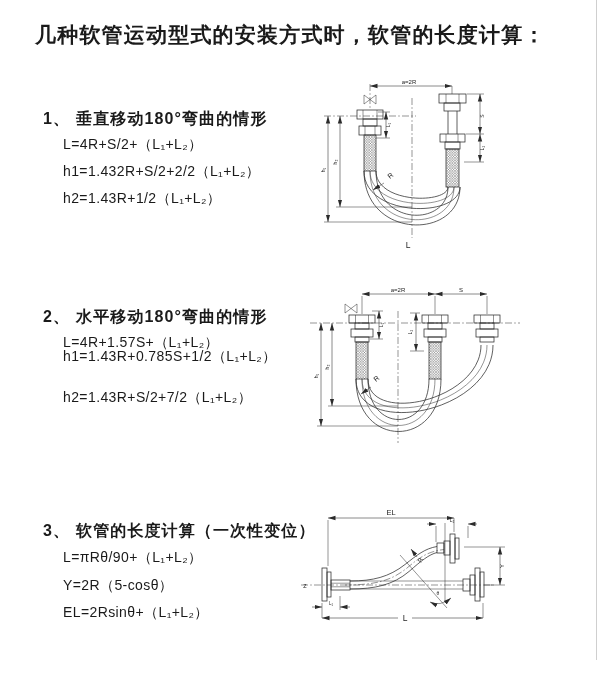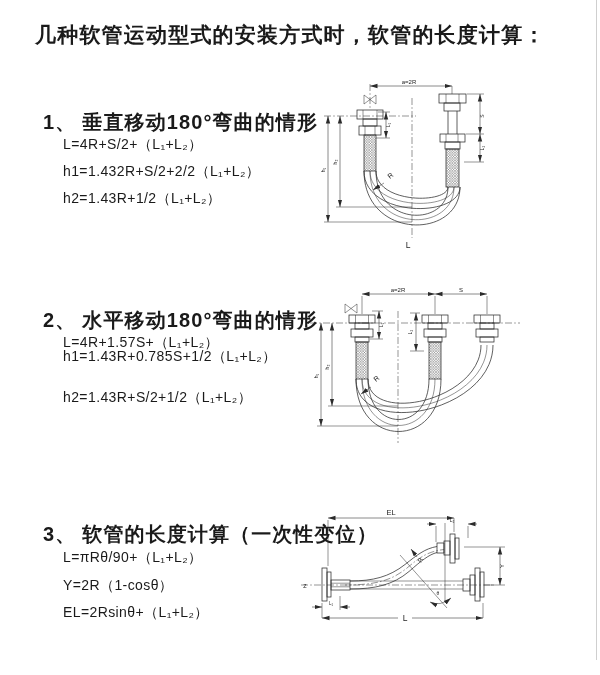--- a/index.html
+++ b/index.html
@@ -4,21 +4,21 @@
 <style>
   html,body{margin:0;padding:0;}
   body{
     width:600px;height:675px;position:relative;overflow:hidden;
     background:#ffffff;
     font-family:"Liberation Sans","DejaVu Sans",sans-serif;
     color:#1a1a1a;
   }
   .abs{position:absolute;white-space:nowrap;}
   .page-title{left:35px;top:21px;font-size:21px;font-weight:700;letter-spacing:1.2px;}
-  .sec-head{font-size:20px;font-weight:700;letter-spacing:1.1px;}
+  .sec-head{font-size:16px;font-weight:700;letter-spacing:1.1px;}
   .sec-num{margin-right:6px;}
   .formula{font-size:14px;font-weight:400;letter-spacing:0.4px;}
   svg{position:absolute;overflow:visible;}
   svg text{fill:#1d1d1d;font-family:"Liberation Sans","DejaVu Sans",sans-serif;}
   .ln{stroke:#2b2b2b;stroke-width:0.75;fill:none;}
   .thin{stroke:#2b2b2b;stroke-width:0.5;fill:none;}
   .cl{stroke:#2b2b2b;stroke-width:0.5;fill:none;stroke-dasharray:7 2.2 1.6 2.2;}
   .dim{stroke:#2b2b2b;stroke-width:0.55;fill:none;}
   .boxed{fill:none;stroke:#2b2b2b;stroke-width:0.75;}
   .hose{fill:url(#hatch);stroke:#2b2b2b;stroke-width:0.75;}
@@ -43,25 +43,25 @@
 <div class="abs page-title">几种软管运动型式的安装方式时，软管的长度计算：</div>
 
 <div class="abs sec-head" style="left:43px;top:109px;"><span class="sec-num">1、</span><span>垂直移动180°弯曲的情形</span></div>
 <div class="abs formula" style="left:63px;top:136px;">L=4R+S/2+（L₁+L₂）</div>
 <div class="abs formula" style="left:63px;top:163px;">h1=1.432R+S/2+2/2（L₁+L₂）</div>
 <div class="abs formula" style="left:63px;top:190px;">h2=1.43R+1/2（L₁+L₂）</div>
 
 <div class="abs sec-head" style="left:43px;top:307px;text-align:center;"><span class="sec-num">2、</span><span>水平移动180°弯曲的情形</span></div>
 <div class="abs formula" style="left:63px;top:334px;">L=4R+1.57S+（L₁+L₂）</div>
 <div class="abs formula" style="left:63px;top:348px;">h1=1.43R+0.785S+1/2（L₁+L₂）</div>
-<div class="abs formula" style="left:63px;top:389px;">h2=1.43R+S/2+1/2（L₁+L₂）</div>
+<div class="abs formula" style="left:63px;top:389px;">h2=1.43R+S/2+7/2（L₁+L₂）</div>
 
 <div class="abs sec-head" style="left:43px;top:521px;"><span class="sec-num">3、</span><span>软管的长度计算（一次性变位）</span></div>
 <div class="abs formula" style="left:63px;top:549px;">L=πRθ/90+（L₁+L₂）</div>
-<div class="abs formula" style="left:63px;top:577px;">Y=2R（1-cosθ）</div>
+<div class="abs formula" style="left:63px;top:577px;">Y=2R（5-cosθ）</div>
 <div class="abs formula" style="left:63px;top:604px;">EL=2Rsinθ+（L₁+L₂）</div>
 
 <svg style="left:312px;top:72px;" width="200" height="185" viewBox="0 0 200 185">
 
   <path class="cl" d="M100,26 V166"></path>
   <path class="cl" d="M12,44 H104"></path>
   <path class="cl" d="M58,12 V36"></path>
 
   <g>
     <line class="dim" x1="58" y1="14" x2="140" y2="14" marker-start="url(#arr)" marker-end="url(#arr)"></line>

